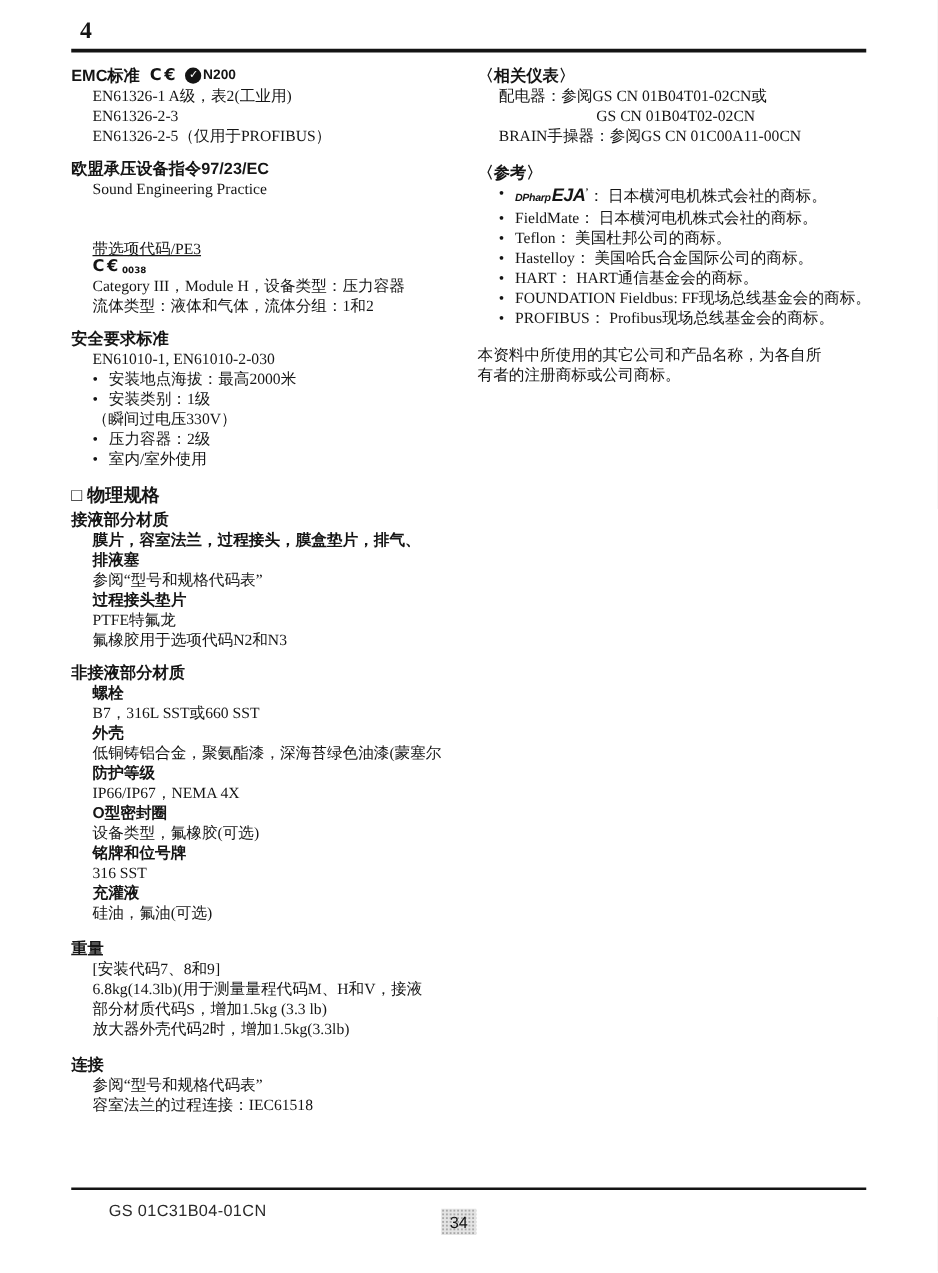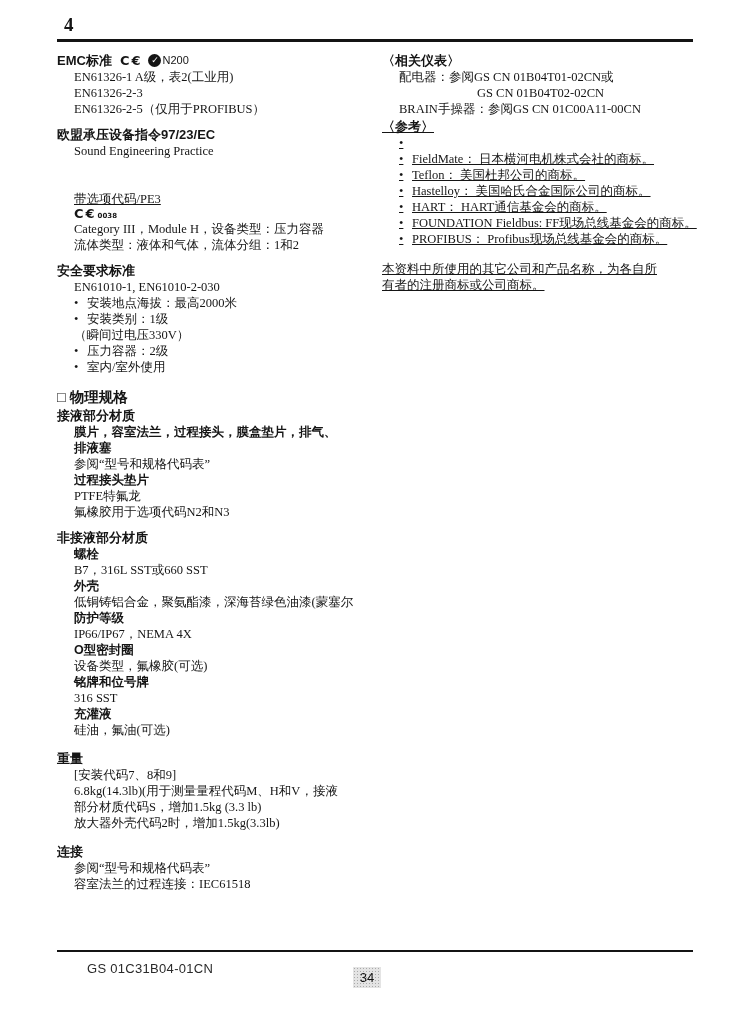--- a/index.html
+++ b/index.html
@@ -44,21 +44,21 @@
     font-weight:bold; font-size:13px; letter-spacing:2px; line-height:14px;
   }
   .ce-sub { font-size:7px; font-weight:bold; align-self:flex-end; margin-left:1px;
             font-family:"DejaVu Sans",sans-serif; line-height:9px;text-align:center; }
   .rcm {
     display:inline-flex; width:13px; height:13px; border-radius:50%;
     background:#141414; color:#fff; align-items:center; justify-content:center;
     font-size:9px; font-weight:bold; margin:0 1px 0 6px;
     font-family:"DejaVu Sans",sans-serif;
   }
-  .rcm-num { font-family:"Liberation Sans",sans-serif; font-weight:normal; font-size:11px; }
+  .rcm-num { font-family:"Liberation Sans",sans-serif; font-weight:bold; font-size:11px; }
   .mark-sp { margin-left:8px; }
 
   
   .logo-dp { font-style:italic; font-weight:bold; font-size:8.5px;
              font-family:"Liberation Sans",sans-serif; letter-spacing:-0.3px; margin-right:1px; }
   .logo-eja { font-style:italic; font-weight:bold; font-size:14.5px;
               font-family:"Liberation Sans",sans-serif; letter-spacing:-0.5px; }
   .logo-mark { font-size:8px; font-weight:bold; vertical-align:super; }
 
   
@@ -189,24 +189,27 @@
 
   <div class="col col-right">
 
     <div class="sec">
       <div class="t">〈相关仪表〉</div>
       <div class="ind line">配电器：参阅GS CN 01B04T01-02CN或</div>
       <div class="hang2 line">GS CN 01B04T02-02CN</div>
       <div class="ind line">BRAIN手操器：参阅GS CN 01C00A11-00CN</div>
     </div>
 
-    <div class="sec" style="margin-top:1px;text-decoration:underline;">
+    <div class="sec" style="margin-top:12px;">
       <div class="t">〈参考〉</div>
       <div class="ind line brow">
         <span class="blt">•</span>
+        <span>
+          <span class="logo-dp">DPharp</span><span class="logo-eja">EJA</span><span class="logo-mark">’</span><span>： 日本横河电机株式会社的商标。</span>
+        </span>
       </div>
       <div class="ind line brow">
         <span class="blt">•</span>
         <span>FieldMate： 日本横河电机株式会社的商标。</span>
       </div>
       <div class="ind line brow">
         <span class="blt">•</span>
         <span>Teflon： 美国杜邦公司的商标。</span>
       </div>
       <div class="ind line brow">

